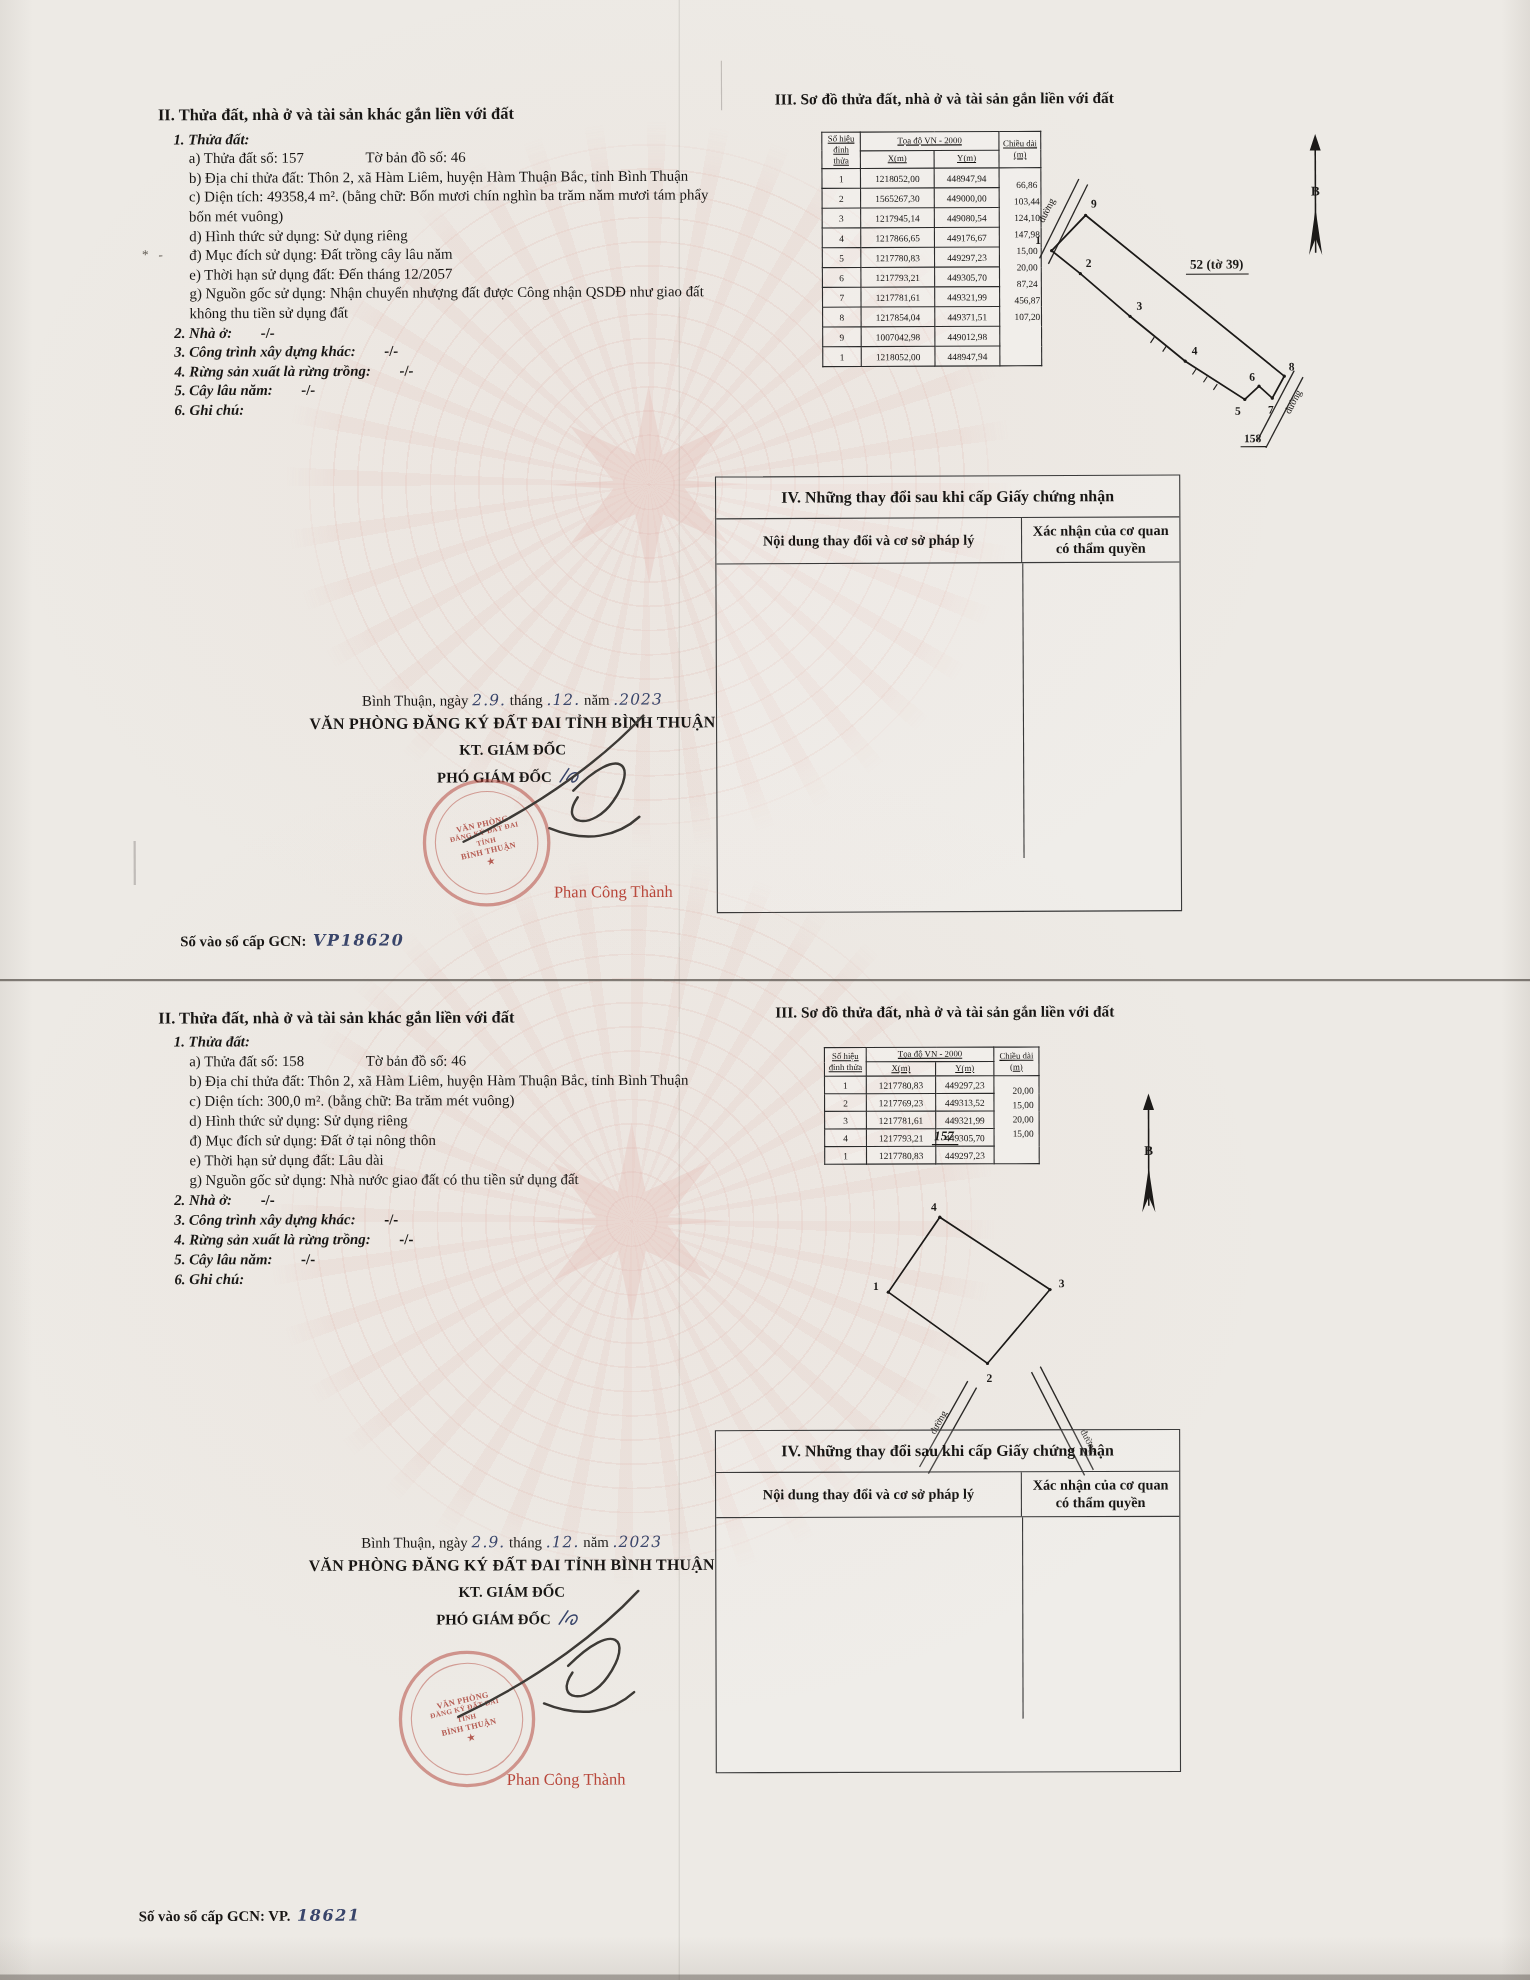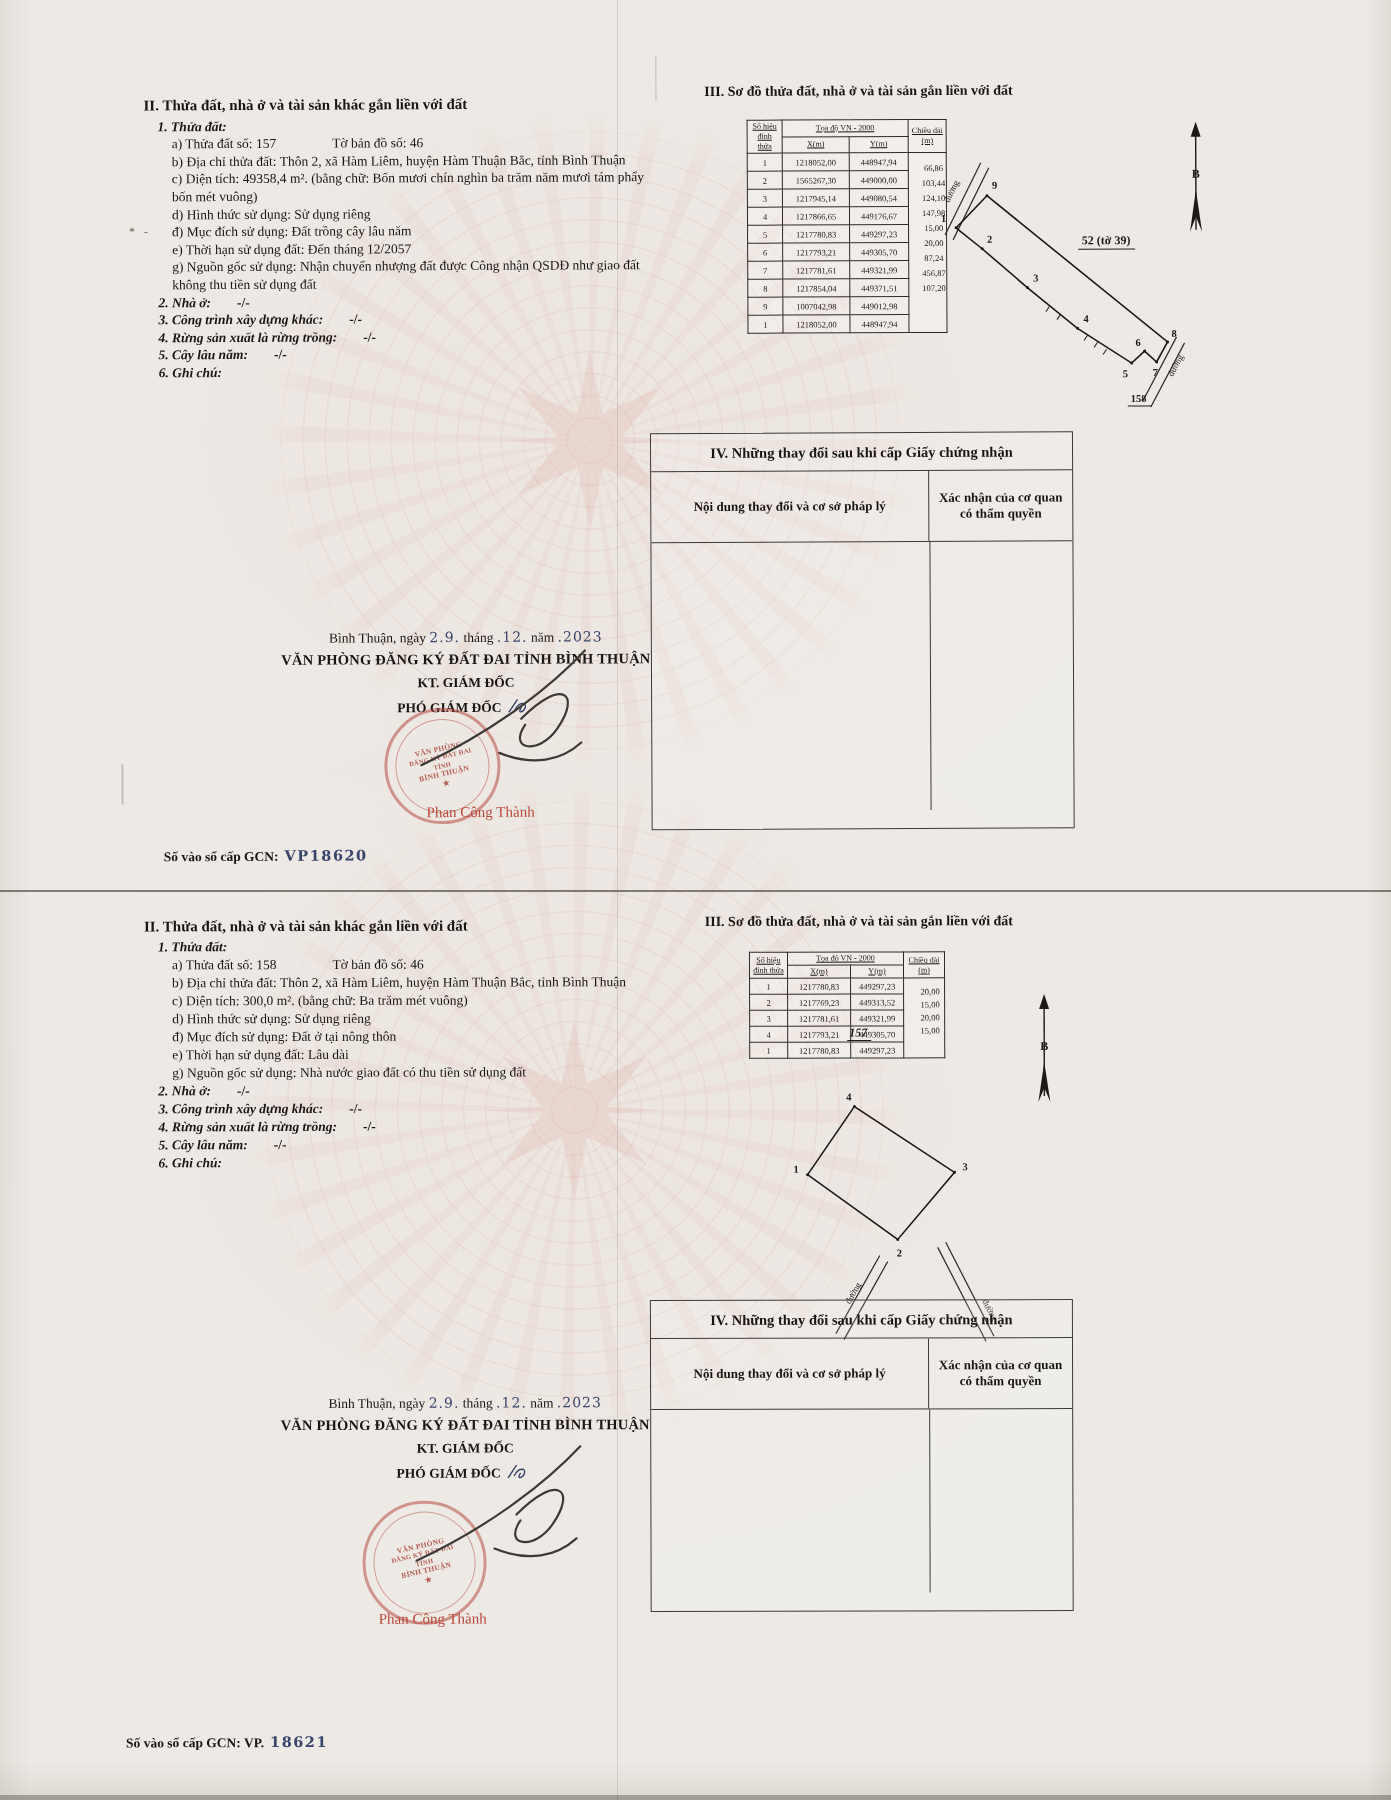--- a/index.html
+++ b/index.html
@@ -64,45 +64,45 @@
 
   svg.diag{position:absolute;overflow:visible;}
   svg.diag text{font-family:"Liberation Serif",serif;fill:#1c1a18;}
 
   
   .iv{position:absolute;border:1.5px solid #3a3a3a;background:rgba(255,255,255,.15);}
   .iv .ttl{text-align:center;font-weight:bold;font-size:14.5px;padding:11px 6px 9px;}
   .iv .hdr{display:flex;border-top:1px solid #3a3a3a;border-bottom:1px solid #3a3a3a;}
   .iv .hdr .c1{width:278px;border-right:1px solid #3a3a3a;display:flex;align-items:center;justify-content:center;
     font-weight:bold;font-size:13px;padding:8px 10px;box-sizing:border-box;text-align:center;}
-  .iv .hdr .c2{flex:1;font-weight:bold;font-size:13px;padding:19px 6px;text-align:center;}
+  .iv .hdr .c2{flex:1;font-weight:bold;font-size:13px;padding:4px 6px;text-align:center;}
   .iv .bod{display:flex;}
   .iv .bod .b1{width:278px;border-right:1px solid #3a3a3a;}
   .iv .bod .b2{flex:1;}
 
   
   .sign{position:absolute;text-align:center;font-size:13.5px;}
   .sign .date{margin-bottom:5px;}
   .sign .org{font-weight:bold;font-size:14.5px;letter-spacing:.2px;margin-bottom:7px;}
   .sign .kt{font-weight:bold;margin-bottom:7px;}
   .sign .pho{font-weight:bold;}
-  .hand{font-family:"DejaVu Serif",serif;color:#39456a;}
+  .hand{font-family:"DejaVu Serif",serif;font-style:italic;color:#39456a;}
   .sign .hand{font-size:14px;letter-spacing:1px;}
 
   .stamp{position:absolute;border-radius:50%;border:3px solid rgba(178,62,52,.50);
     display:flex;align-items:center;justify-content:center;}
   .stamp .inner{width:calc(100% - 18px);height:calc(100% - 18px);border:1.5px solid rgba(178,62,52,.45);
     border-radius:50%;display:flex;flex-direction:column;align-items:center;justify-content:center;
     transform:rotate(-13deg);color:rgba(165,52,42,.78);text-align:center;}
   .stamp .inner div{line-height:8.5px;font-size:6.5px;font-weight:bold;letter-spacing:.3px;}
   .stamp .inner .big{font-size:7.5px;}
   .stamp .inner .st{font-size:8px;line-height:9px;}
 
   .sig-svg{position:absolute;}
-  .name-red{position:absolute;text-align:left;color:#b8473b;font-size:15px;}
+  .name-red{position:absolute;text-align:right;color:#b8473b;font-size:15px;}
   .gcn{position:absolute;font-size:13.5px;font-weight:600;}
   .gcn .hand{font-size:14.5px;margin-left:6px;letter-spacing:1.5px;}
   .penmark{position:absolute;color:#5a544c;font-size:12px;letter-spacing:3px;}
 </style>
 </head>
 <body>
 
 <div class="page">
 
   <div class="half" id="half1">

